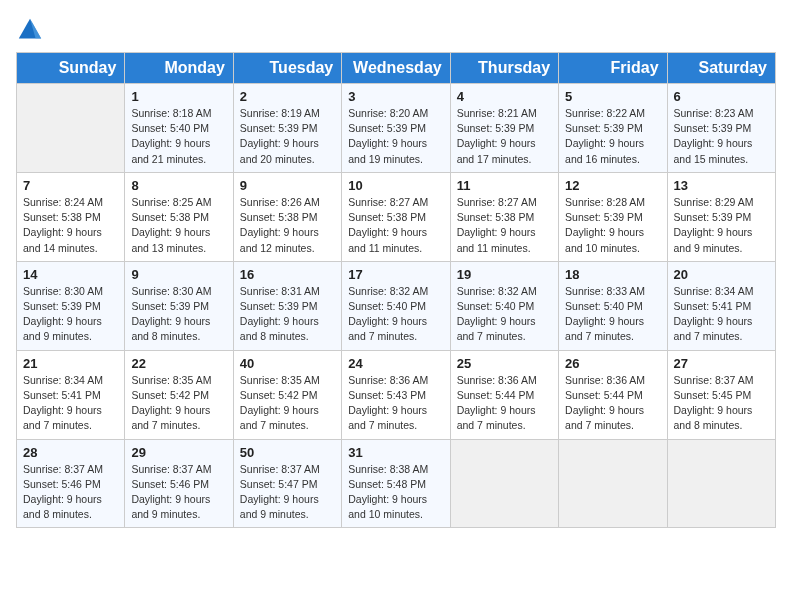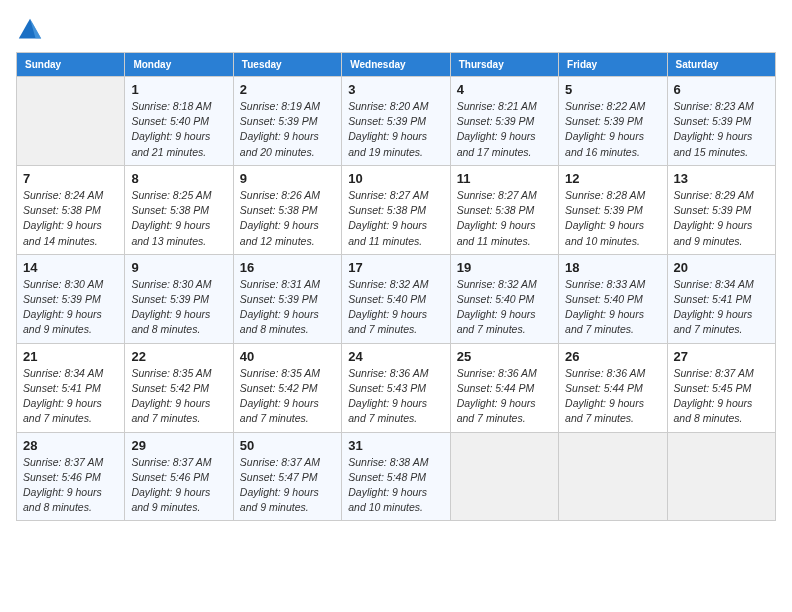--- a/index.html
+++ b/index.html
@@ -49,23 +49,23 @@
     table {
       width: 100%;
       border-collapse: collapse;
       margin-top: 8px;
       font-size: 11px;
     }
     thead tr th {
       background-color: #2a7fd4;
       color: #fff;
       font-weight: bold;
-      font-size: 10px;
+      font-size: 16px;
       padding: 6px 8px;
-      text-align: left;
+      text-align: right;
       border: 1px solid #ccc;
     }
     tbody tr td {
       border: 1px solid #ccc;
       vertical-align: top;
       padding: 5px 6px;
       width: 108px;
       min-height: 80px;
     }
     tbody tr:nth-child(odd) td {
@@ -78,21 +78,20 @@
       font-weight: bold;
       font-size: 13px;
       color: #222;
       display: block;
       margin-bottom: 2px;
     }
     .day-info {
       color: #333;
       font-size: 10.5px;
       line-height: 1.45;
-      font-style: italic;
     }
     .empty-cell {
       background-color: #f0f0f0 !important;
     }
   </style>
 </head>
 <body>
 
 <div class="header-area">
   <div class="logo">

